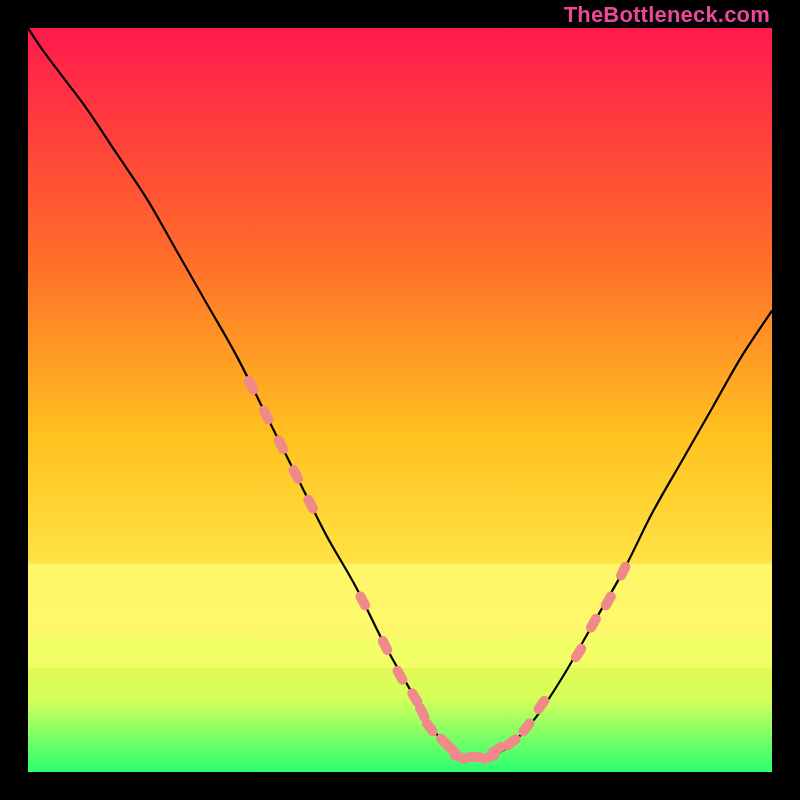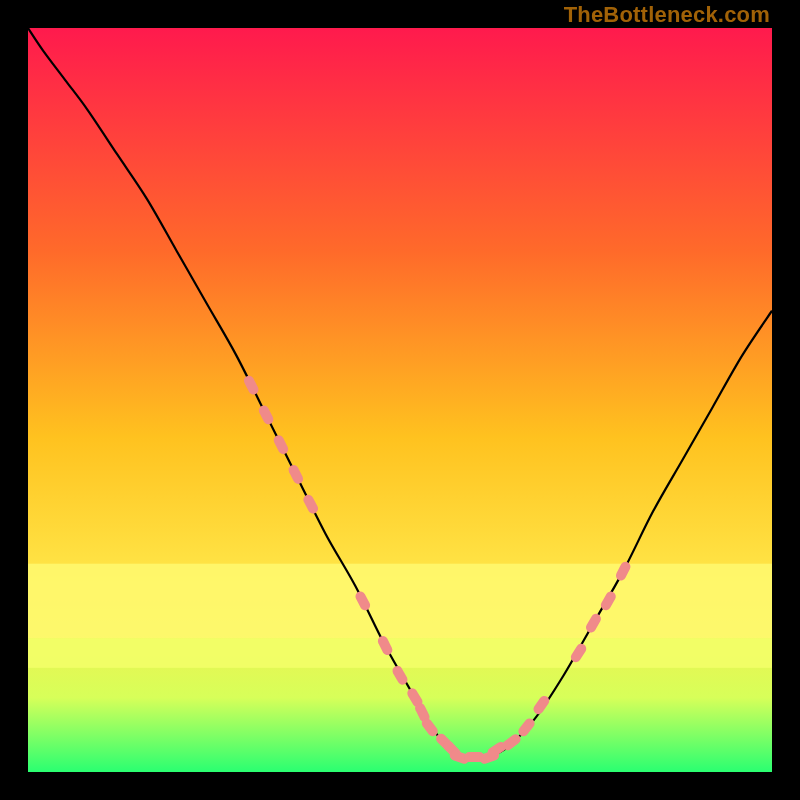--- a/index.html
+++ b/index.html
@@ -25,21 +25,21 @@
     width: 744px;
     height: 744px;
   }
   .watermark {
     position: absolute;
     top: 2px;
     right: 30px;
     font-family: Arial, Helvetica, sans-serif;
     font-size: 22px;
     font-weight: 600;
-    color: #a16207;
+    color: #ec4899;
     letter-spacing: 0.2px;
   }
   svg {
     display: block;
   }
 </style>
 </head>
 <body>
 
 <div class="frame">

